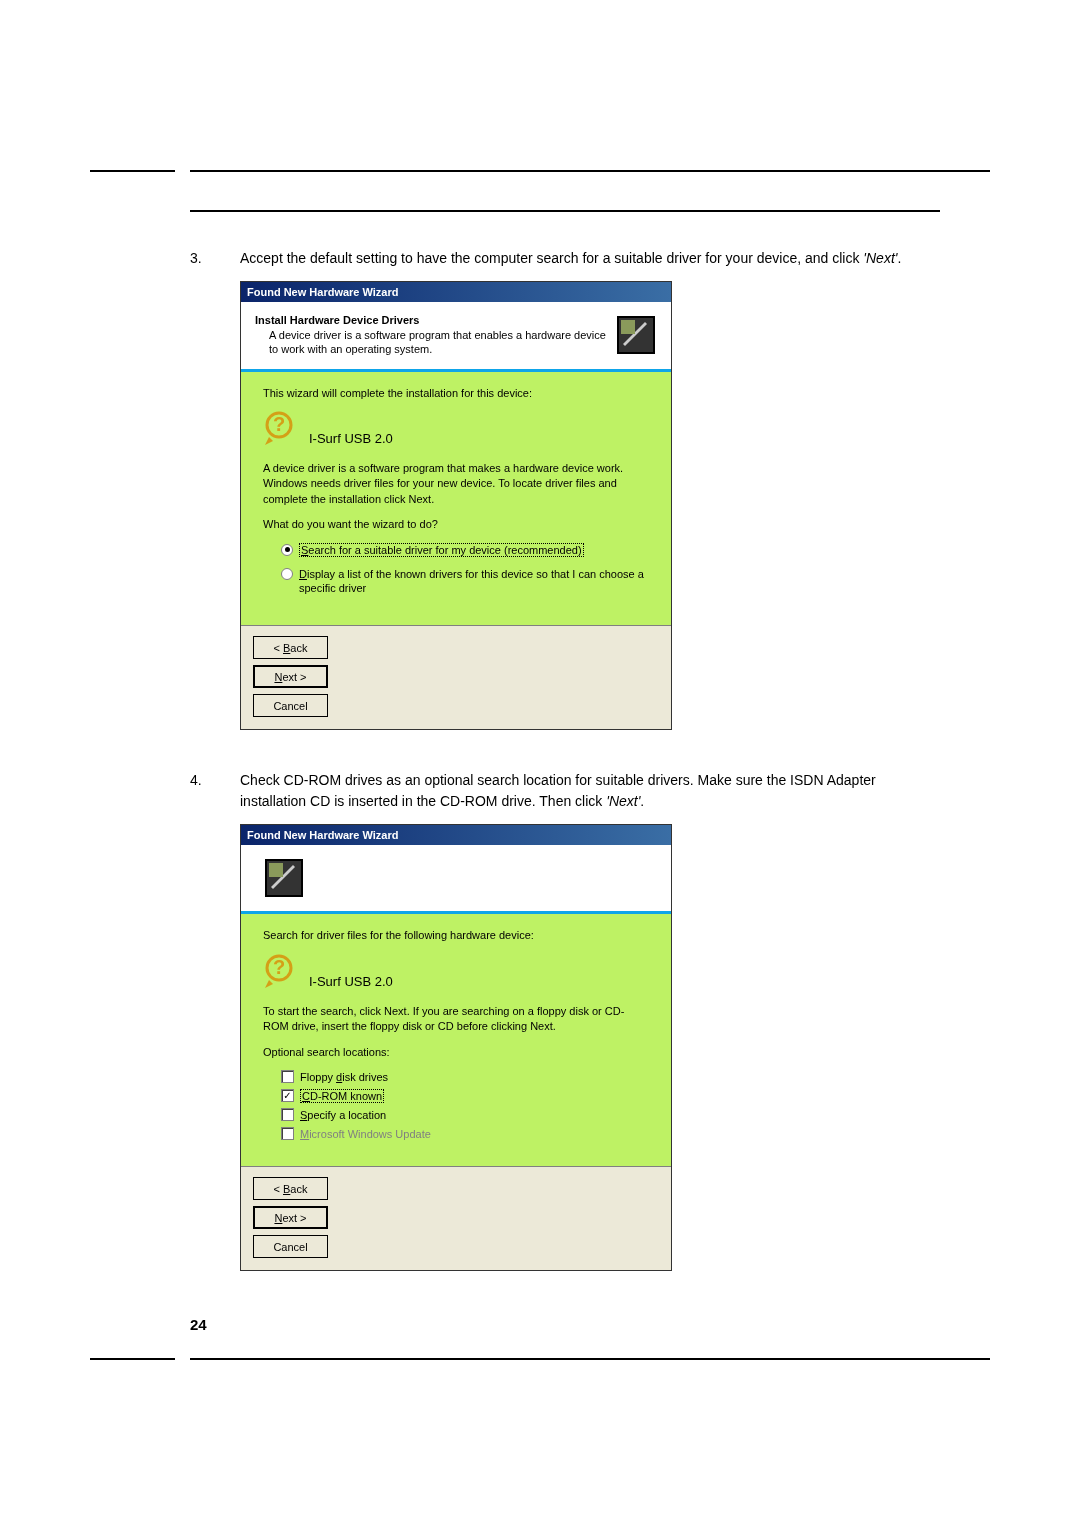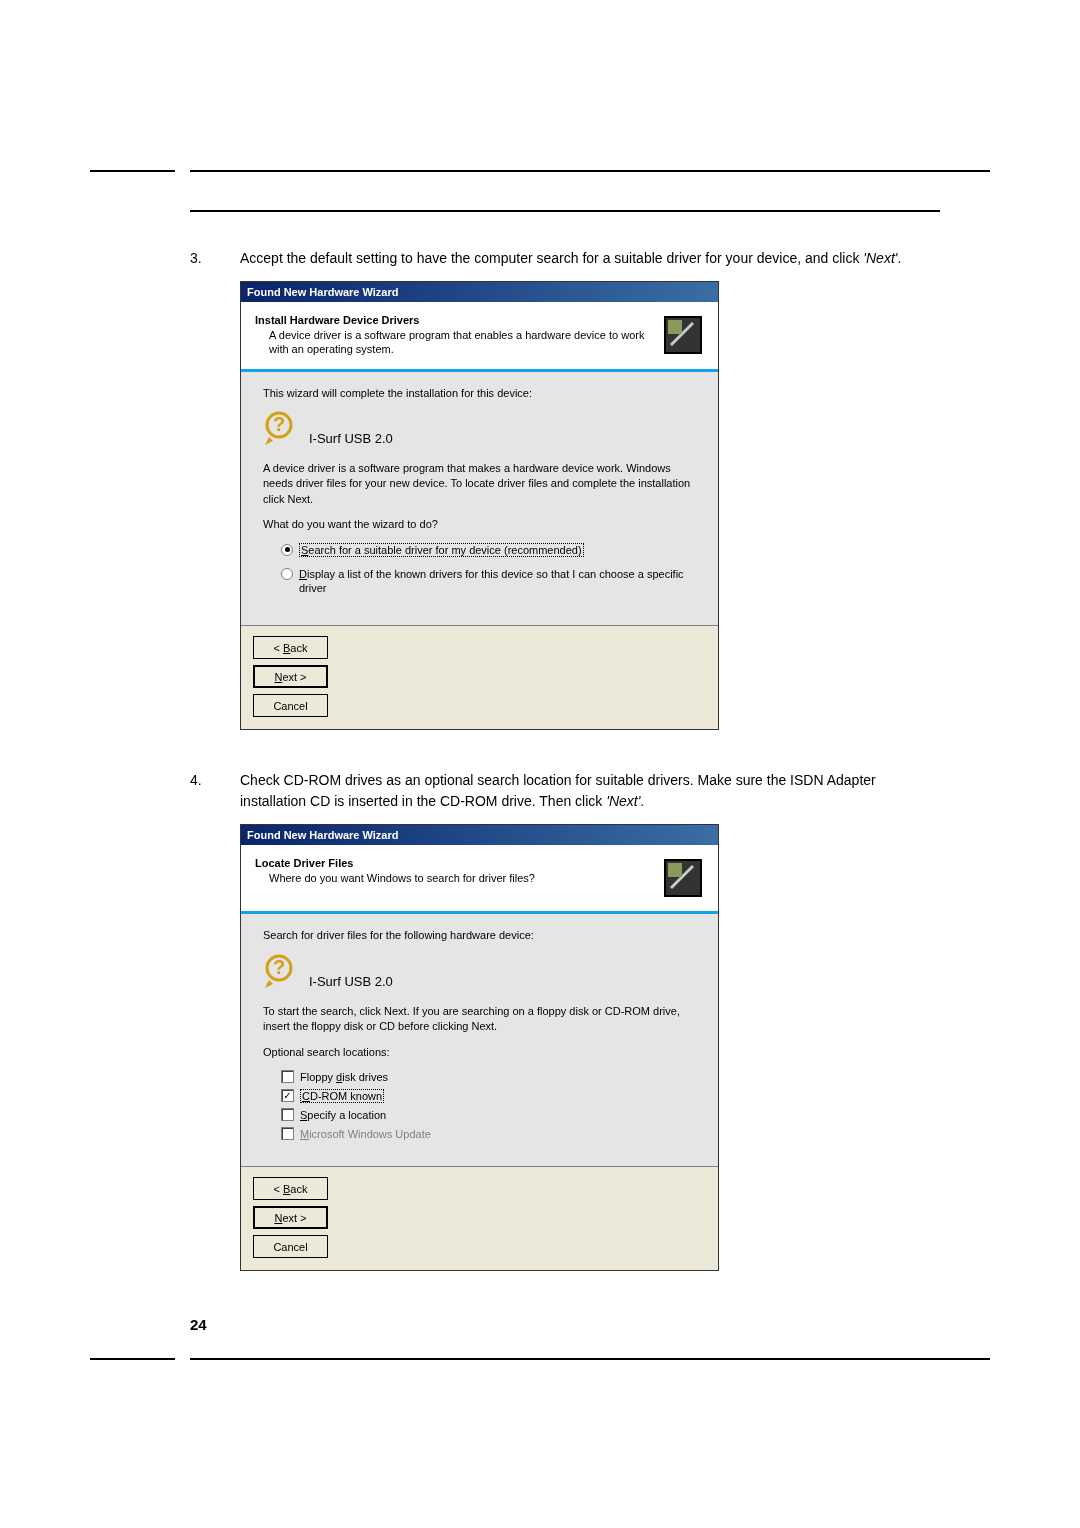--- a/index.html
+++ b/index.html
@@ -12,21 +12,21 @@
     .page-content { position: absolute; top: 210px; left: 190px; right: 140px; }
     
     .section-heading { font-size: 15px; font-weight: bold; color: #000; margin-bottom: 6px; }
     .heading-underline { height: 2px; background: #000; margin-bottom: 36px; }
     
     .instruction { display: flex; margin-bottom: 12px; font-size: 14px; color: #000; line-height: 1.5; }
     .instr-num { width: 50px; flex-shrink: 0; }
     .instr-text { flex: 1; }
     .italic { font-style: italic; }
     
-    .dialog { width: 479px; margin-left: 50px; margin-bottom: 40px; border: 1px solid #333; background: #e5e5e5; font-family: Tahoma, sans-serif; font-size: 11px; color: #000; }
+    .dialog { width: 432px; margin-left: 50px; margin-bottom: 40px; border: 1px solid #333; background: #bef264; font-family: Tahoma, sans-serif; font-size: 11px; color: #000; }
     .dialog-titlebar { background: linear-gradient(to right, #0a246a, #3a6ea5); color: #fff; font-weight: bold; padding: 4px 6px; font-size: 11px; }
     
     .dialog-header { background: #fff; padding: 12px 14px; display: flex; align-items: flex-start; border-bottom: 3px solid #0ea5e9; }
     .dialog-header-text { flex: 1; }
     .dialog-header-title { font-weight: bold; font-size: 11px; margin-bottom: 2px; }
     .dialog-header-sub { font-size: 11px; padding-left: 14px; line-height: 1.3; }
     .header-icon { width: 42px; height: 42px; margin-left: 8px; }
     
     .dialog-body { padding: 14px 22px 20px 22px; }
     .dialog-line { margin-bottom: 10px; line-height: 1.4; }
@@ -126,24 +126,20 @@
   <div class="instruction">
     <div class="instr-num">4.</div>
     <div class="instr-text">
       <span>Check CD-ROM drives as an optional search location for suitable drivers. Make sure the ISDN Adapter installation CD is inserted in the CD-ROM drive. Then click </span><span class="italic">'Next'</span><span>.</span>
     </div>
   </div>
 
   <div class="dialog">
     <div class="dialog-titlebar">Found New Hardware Wizard</div>
     <div class="dialog-header">
-      <div class="dialog-header-text">
-        <div class="dialog-header-title">Locate Driver Files</div>
-        <div class="dialog-header-sub">Where do you want Windows to search for driver files?</div>
-      </div>
       <div class="header-icon">
         <svg viewBox="0 0 42 42">
             <rect x="2" y="2" width="38" height="38" fill="#000"></rect>
             <rect x="4" y="4" width="34" height="34" fill="#333"></rect>
             <path d="M10 32 L32 10 L30 8 L8 30 Z" fill="#ccc"></path>
             <rect x="6" y="6" width="14" height="14" fill="#8a9a5b"></rect>
           </svg>
       </div>
     </div>
     <div class="dialog-body">

